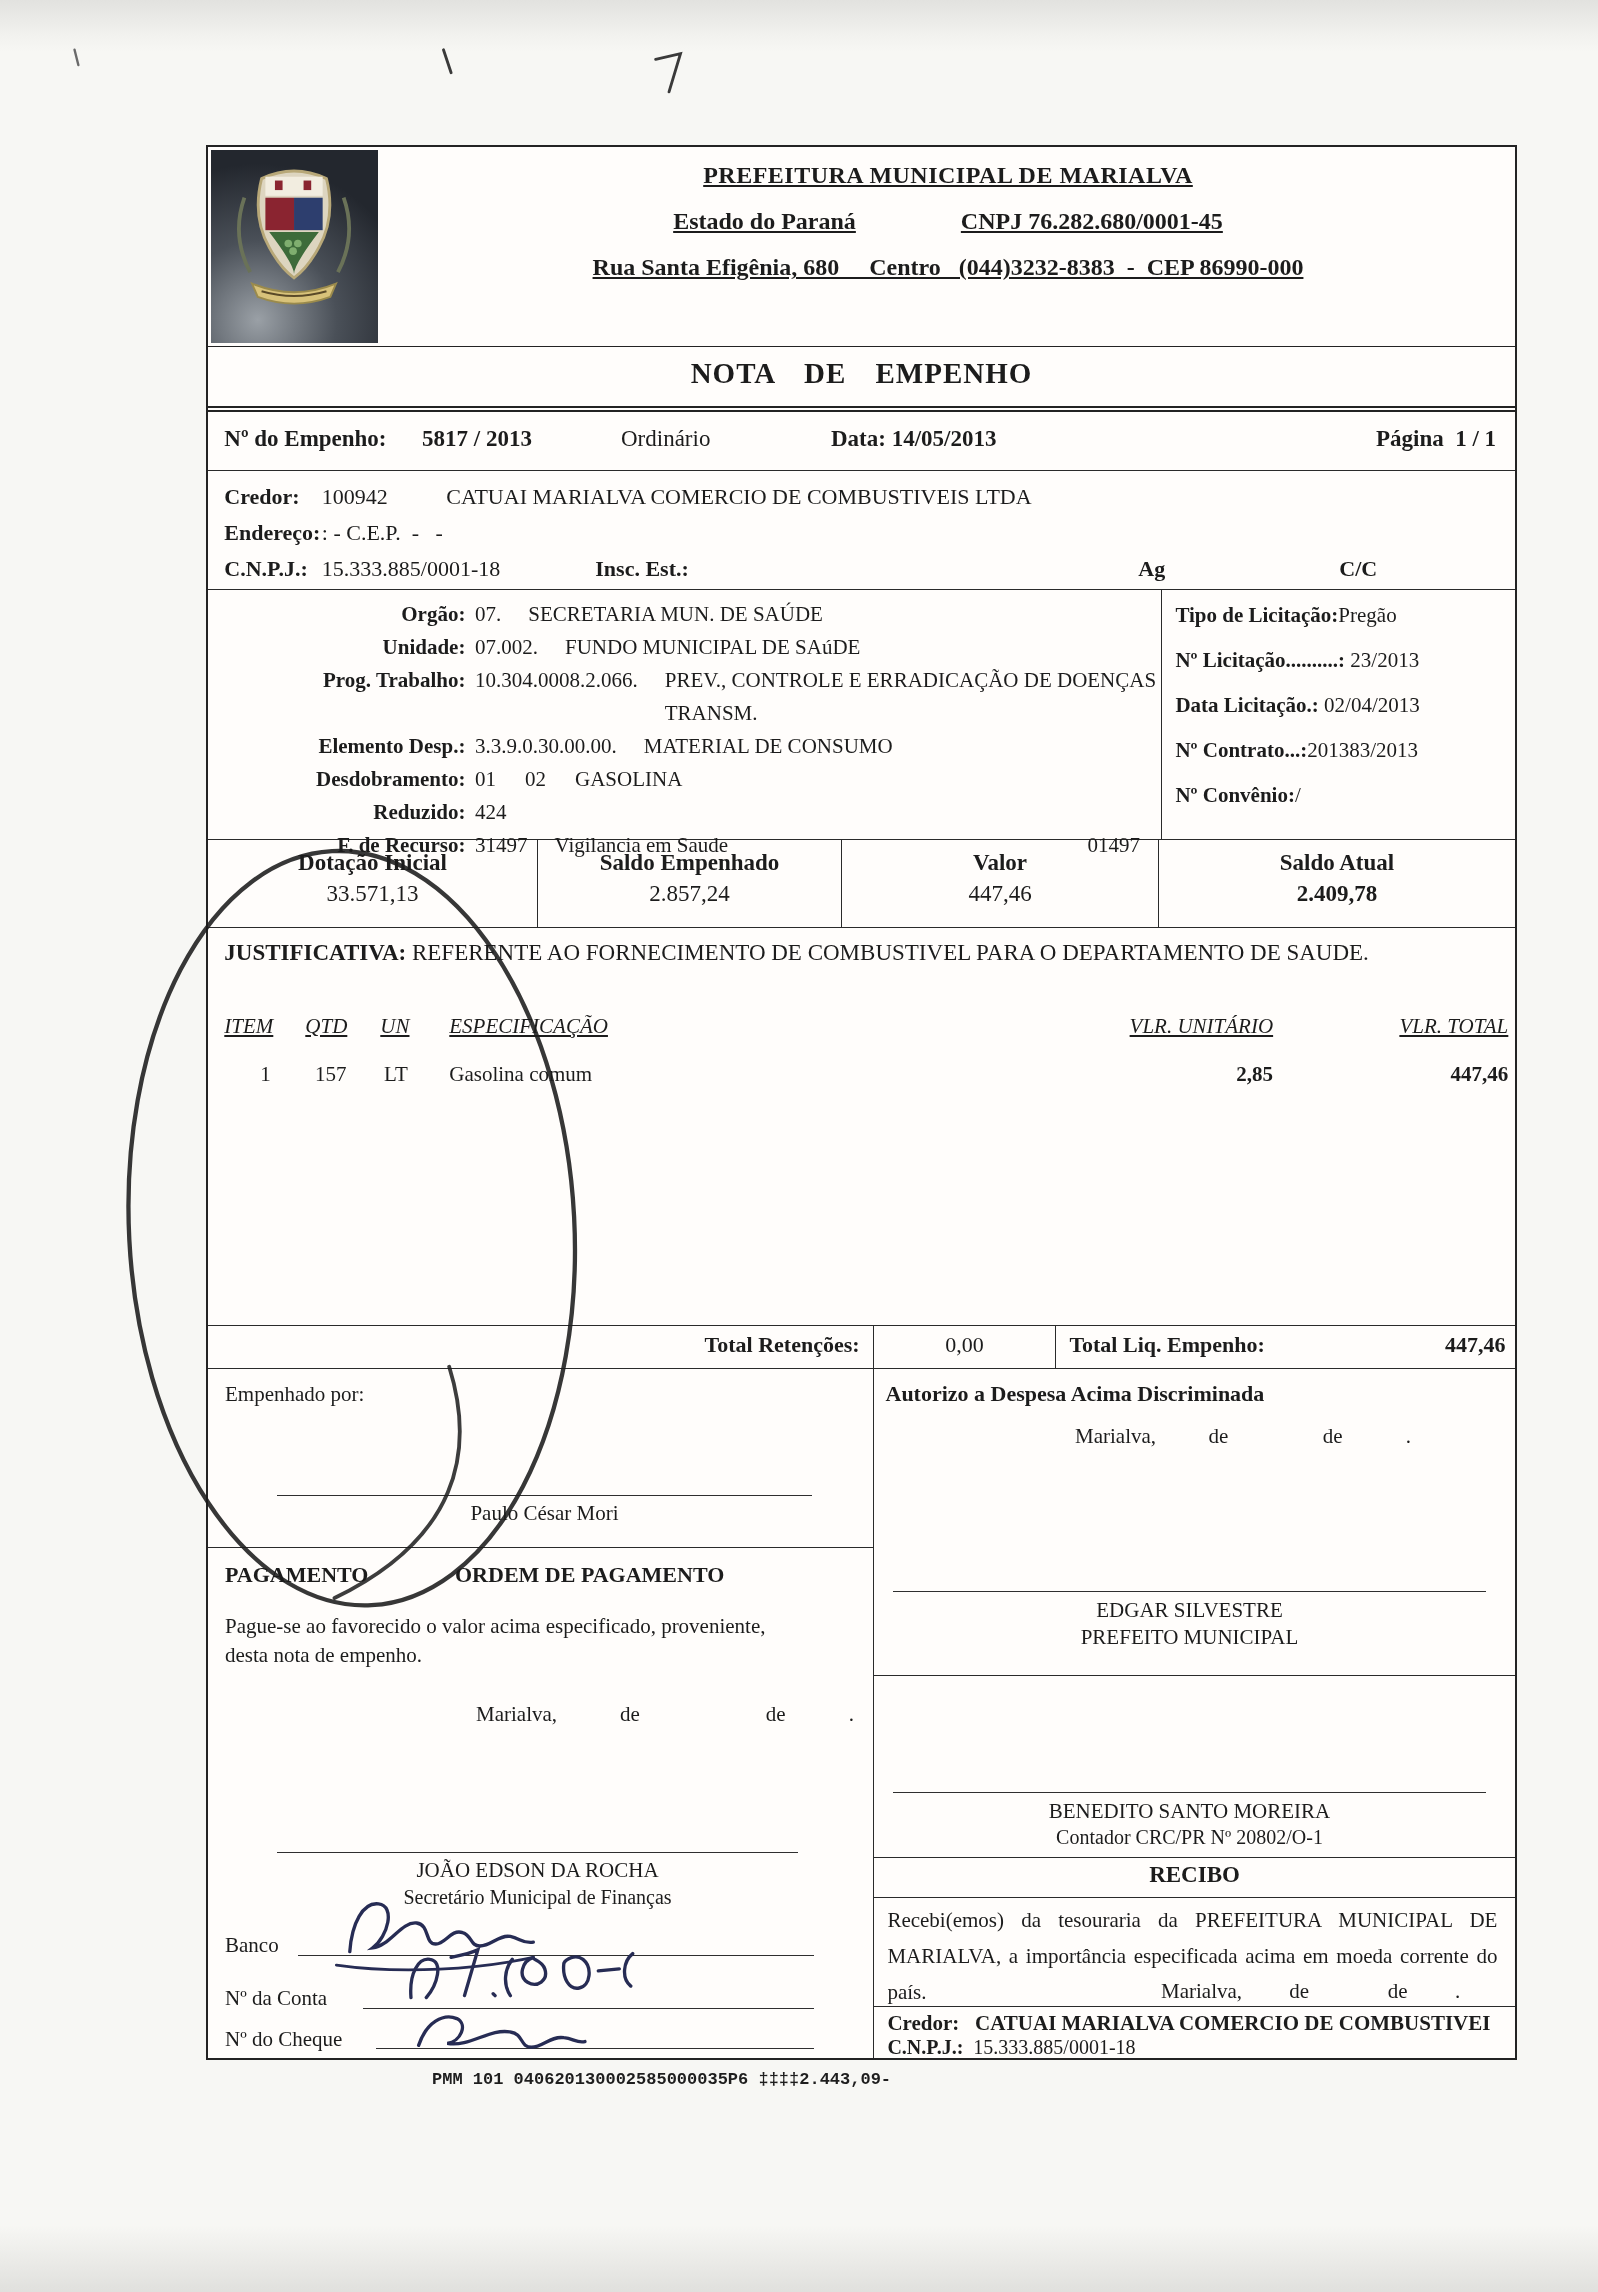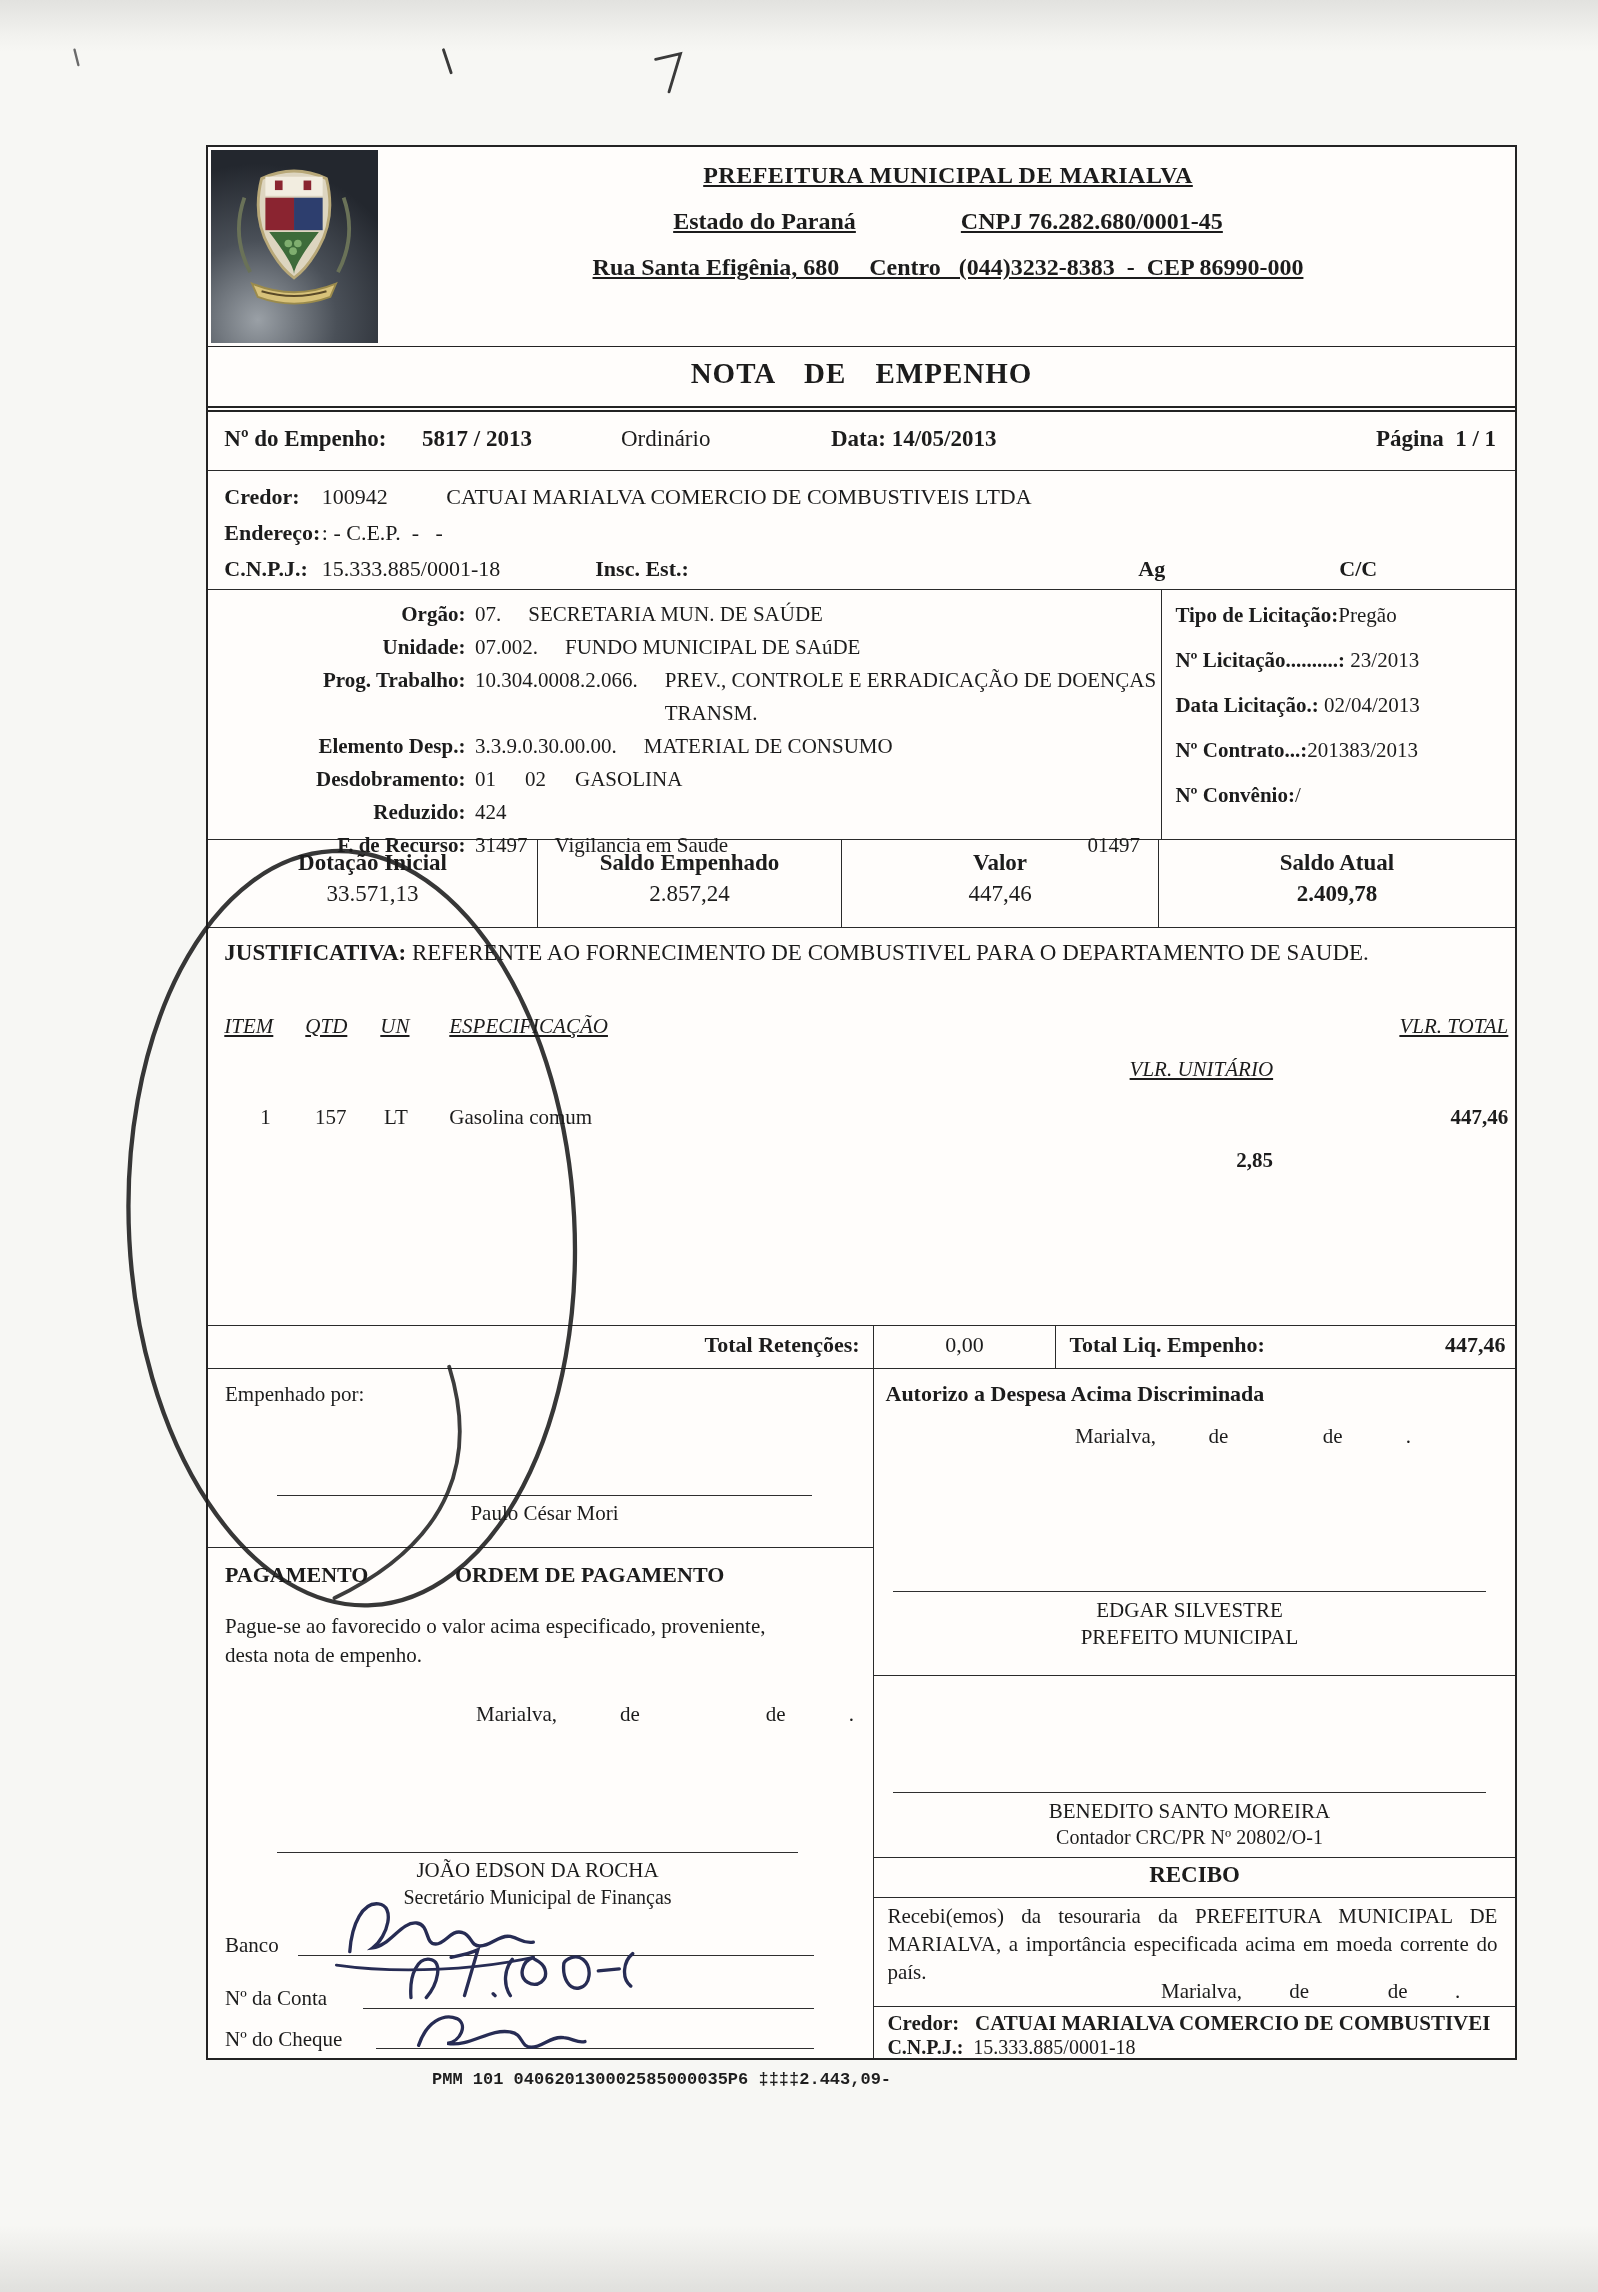--- a/index.html
+++ b/index.html
@@ -69,21 +69,21 @@
   .val-c3 .val-v { font-weight:normal; }
 
   
   .justif { height:80px; padding:9.6px 15.3px 0 16.3px; font-size:23px; line-height:30px; max-width:1185px; }
 
   
   .itens { height:317px; padding:5.7px 2.9px 0 16.3px; }
   .it-row { display:flex; }
   .it-h span { font-style:italic; font-weight:normal; text-decoration:underline; font-size:21px; }
   .c-item { width:81px; } .c-qtd { width:75px; text-align:left; } .c-un { width:69px; }
-  .c-esp { flex:1; } .c-vu { width:201px; text-align:right;margin-top:43px; } .c-vt { width:239px; text-align:right; padding-right:3.8px; }
+  .c-esp { flex:1; } .c-vu { width:201px; text-align:right; } .c-vt { width:239px; text-align:right; padding-right:3.8px; }
   .it-d { margin-top:23px; font-size:21px; }
   .it-d .c-item { padding-left:36px; } .it-d .c-qtd { padding-left:9.6px; } .it-d .c-un { padding-left:3.8px; }
   .it-d .c-vu, .it-d .c-vt { font-weight:bold; }
 
   
   .totais { height:44px; border-top:1.9px solid #2a2a2a; border-bottom:1.9px solid #2a2a2a; display:flex; font-size:22px; line-height:38px; }
   .tot-c1 { width:666px; text-align:right; padding-right:13.4px; border-right:1.9px solid #2a2a2a; font-weight:bold; }
   .tot-c2 { width:182px; text-align:center; border-right:1.9px solid #2a2a2a;font-family:Liberation Serif, serif; }
   .tot-c3 { flex:1; display:flex; justify-content:space-between; padding:0 9.6px 0 13.4px; }
   .tot-c3 .lbl { font-weight:bold; }
@@ -321,21 +321,21 @@
         <div class="abs ctr" style="left:19px; width:593px; top:256px">PREFEITO MUNICIPAL</div>
         <div class="hline" style="top:306px"></div>
 
         <div class="sigline" style="left:19px; width:593px; top:423px"></div>
         <div class="abs ctr" style="left:19px; width:593px; top:430px">BENEDITO SANTO MOREIRA</div>
         <div class="abs ctr small" style="left:19px; width:593px; top:457px">Contador CRC/PR Nº 20802/O-1</div>
 
         <div class="hline" style="top:488px"></div>
         <div class="abs ctr lbl" style="left:0; right:0; top:493px; font-size:23px">RECIBO</div>
         <div class="hline" style="top:528px"></div>
-        <div class="abs just" style="left:13.4px; top:533px; width:610px; line-height:28px">Recebi(emos) da tesouraria da PREFEITURA MUNICIPAL DE MARIALVA, a importância especificada acima em moeda corrente do país.</div>
+        <div class="abs just" style="left:13.4px; top:533px; width:610px; line-height:36px">Recebi(emos) da tesouraria da PREFEITURA MUNICIPAL DE MARIALVA, a importância especificada acima em moeda corrente do país.</div>
         <div class="abs pre" style="left:287px; top:610px">Marialva,         de               de         .</div>
 
         <div class="hline" style="top:637px"></div>
         <div class="abs" style="left:13.4px; top:642px">
           <span class="lbl">Credor:</span>&nbsp;&nbsp;
           <span class="lbl">CATUAI MARIALVA COMERCIO DE COMBUSTIVEI</span>
         </div>
         <div class="abs small" style="left:13.4px; top:667px">
           <span class="lbl">C.N.P.J.:</span>&nbsp;
           <span>15.333.885/0001-18</span>

